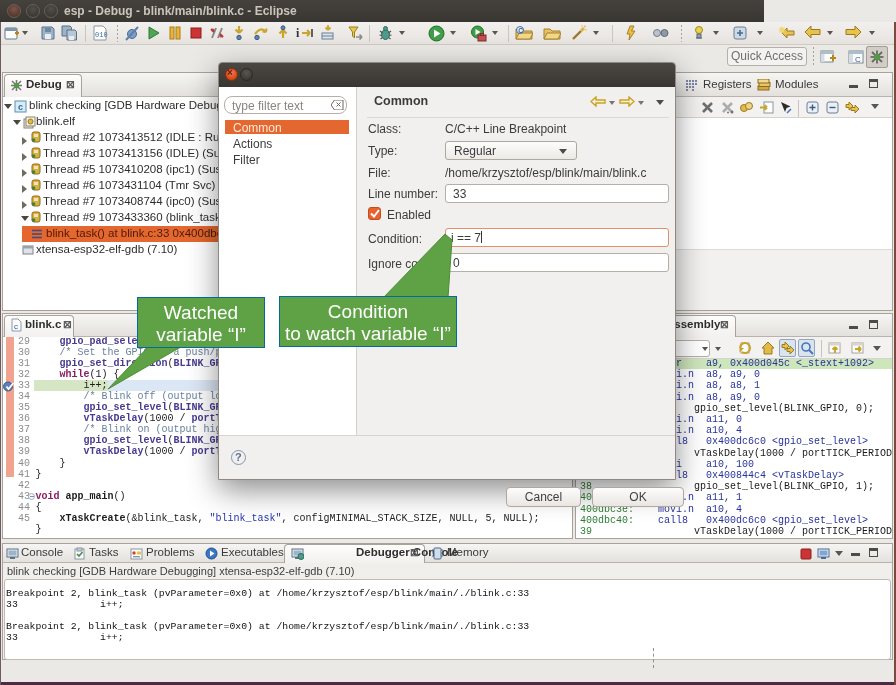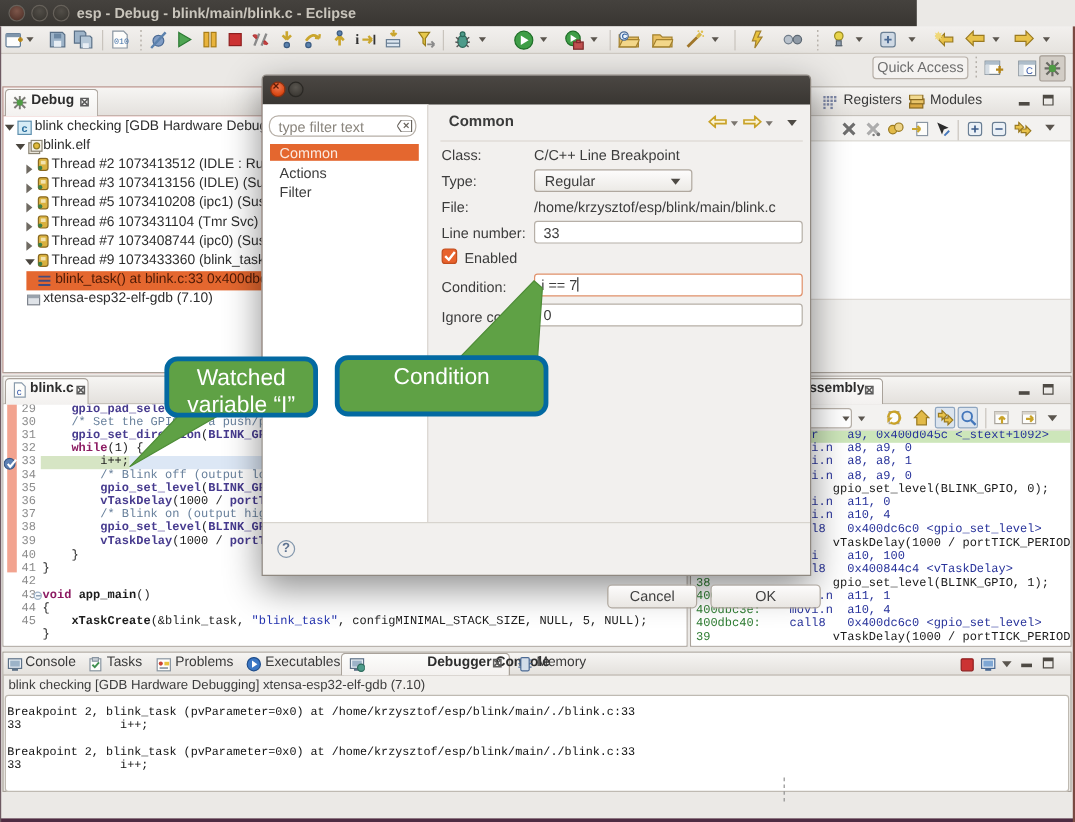--- a/index.html
+++ b/index.html
@@ -16,21 +16,21 @@
 .kw { color:#8c1b62; font-weight:bold; }
 .fn { color:#473b8f; font-weight:bold; }
 .mac { color:#473b8f; font-weight:bold; }
 .str { color:#2433b0; }
 .lbl { font-size:12px; color:#3c3c3c; }
 .ico { position:absolute; }
 .caret { width:0; height:0; border-left:3.5px solid transparent; border-right:3.5px solid transparent; border-top:4px solid #5a554e; position:absolute; }
 .vsep { position:absolute; top:3px; height:17px; width:1px; background:#c9c4bd; }
 .dsep { position:absolute; top:3px; height:17px; width:1px; background-image:linear-gradient(#a8a29a 40%, transparent 40%); background-size:1px 4px; }
 .btn { position:absolute; background:linear-gradient(#fdfcfc,#e9e6e2); border:1px solid #b0a89f; border-radius:4px; font-size:12px; color:#3f3f3f; text-align:center;margin-top:39px; }
-.callout { position:absolute; background:#5fa145; border:4px solid #0369a1; border-radius:11px; color:#fff; text-align:center; z-index:60; }
+.callout { position:absolute; background:#5fa145; border:1px solid #0369a1; border-radius:0; color:#fff; text-align:center; z-index:60; }
 .inp { position:absolute; background:#fff; border:1px solid #b6afa7; border-radius:3px; font-size:12px; color:#333; }
 .adr { color:#2e7d32; }
 .src { color:#1a1a1a; }
 .tico { position:absolute; top:3px; }
 .prsd { background:#dbe4ee; border:1px solid #8fa6c0; border-radius:2px; }
 </style>
 </head>
 <body>
 
 <div class="abs" style="left:0;top:0;width:764px;height:22px;background:linear-gradient(#45423e,#393632);text-align:right;">
@@ -211,21 +211,21 @@
       <g stroke="#6a6a64" stroke-width="1.8">
         <line x1="3" y1="3" x2="13" y2="13"></line>
         <line x1="13" y1="3" x2="3" y2="13"></line>
         <line x1="8" y1="1.5" x2="8" y2="14.5"></line>
         <line x1="1.5" y1="8" x2="14.5" y2="8"></line>
       </g>
       <circle cx="8" cy="8" r="3" fill="#4f9b44"></circle>
     </svg>
 </div>
 
-<div class="abs" style="left:2px;top:72px;width:217px;height:239px;border:1px solid #a9a29a;background:#fca5a5;padding-left:48px;">
+<div class="abs" style="left:2px;top:72px;width:217px;height:239px;border:1px solid #a9a29a;background:#5eead4;padding-left:48px;">
   <div class="abs tabbar" style="left:0;top:0;width:215px;height:24px;"></div>
   <div class="abs seltab" style="left:1px;top:1px;width:78px;height:23px;"></div>
   <svg class="ico" style="left:7px;top:6px;" width="13" height="13" viewBox="0 0 13 13">
       <g stroke="#7a7a74" stroke-width="1.6">
         <line x1="2" y1="2" x2="11" y2="11"></line>
         <line x1="11" y1="2" x2="2" y2="11"></line>
         <line x1="6.5" y1="1" x2="6.5" y2="12"></line>
         <line x1="1" y1="6.5" x2="12" y2="6.5"></line>
       </g>
       <circle cx="6.5" cy="6.5" r="2.6" fill="#4f9b44"></circle>
@@ -633,13 +633,14 @@
 <svg class="abs" style="left:0;top:0;z-index:55;" width="896" height="685" viewBox="0 0 896 685" pointer-events="none">
   <polygon points="151,344 186,344 108,389" fill="#5fa145" stroke="#4d8c36" stroke-width="1"></polygon>
   <polygon points="445,234 452,240 448,298 383,298" fill="#5fa145" stroke="#4d8c36" stroke-width="1"></polygon>
 </svg>
 <div class="callout" style="left:137px;top:297px;width:128px;height:51px;">
   <div style="margin-top:4px;font-size:19px;">Watched</div>
   <div style="font-size:19px;">variable “I”</div>
 </div>
 <div class="callout" style="left:279px;top:296px;width:178px;height:51px;">
   <div style="margin-top:4px;font-size:19px;">Condition</div>
+  <div style="font-size:19px;">to watch variable “I”</div>
 </div>
 
 </body></html>

